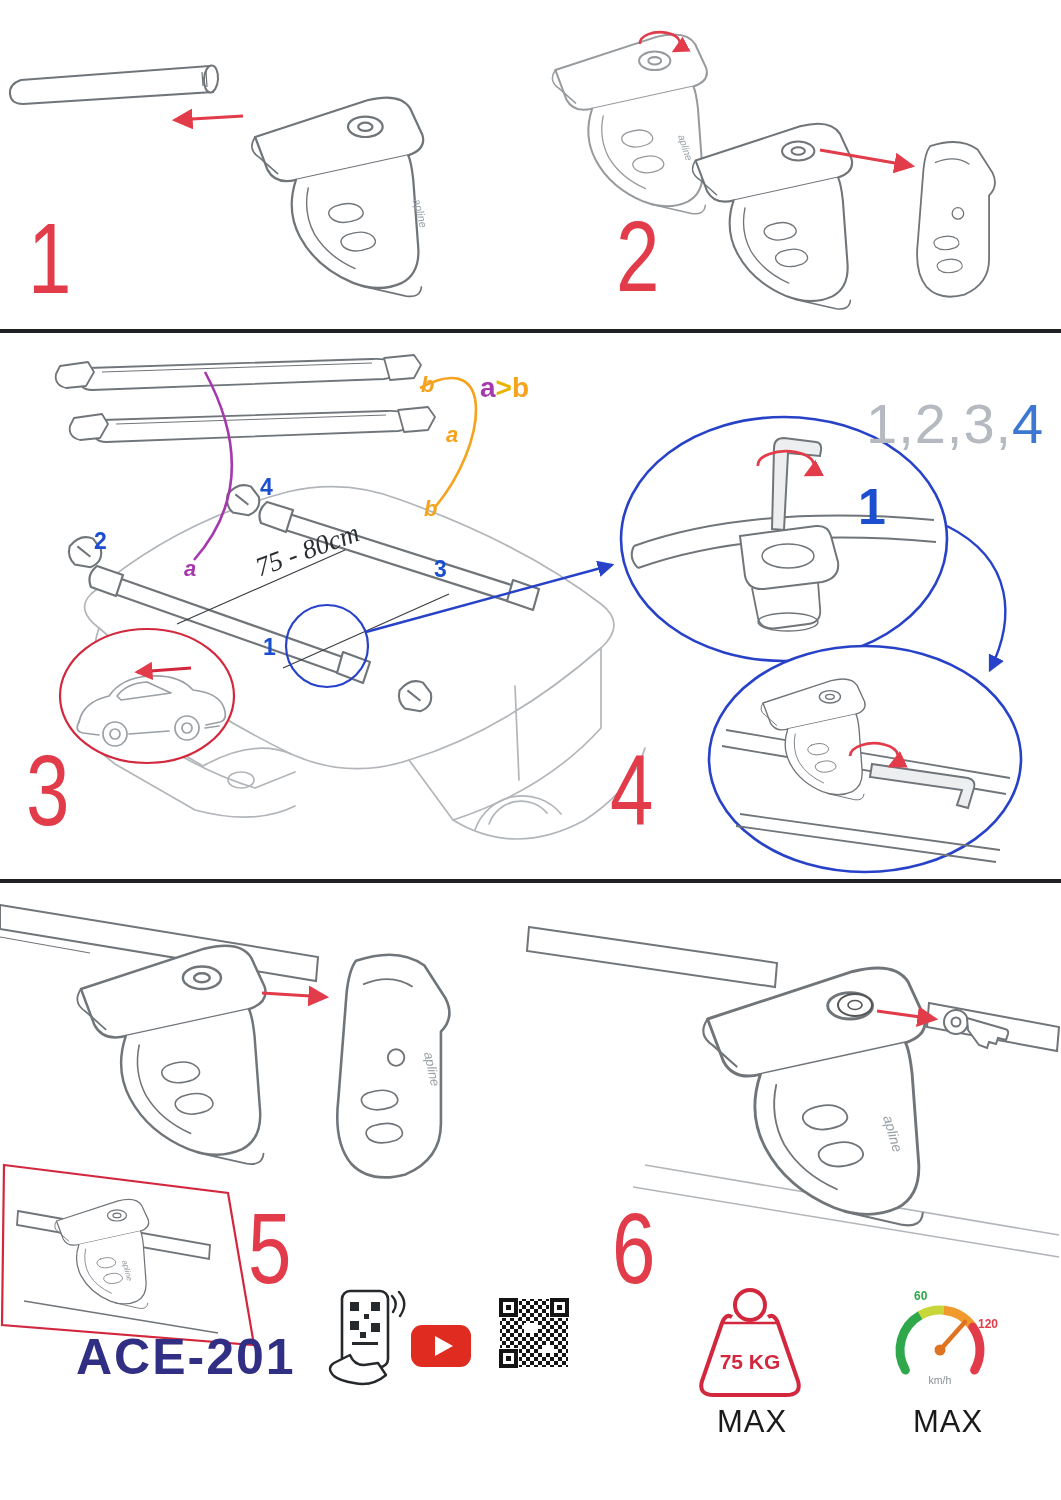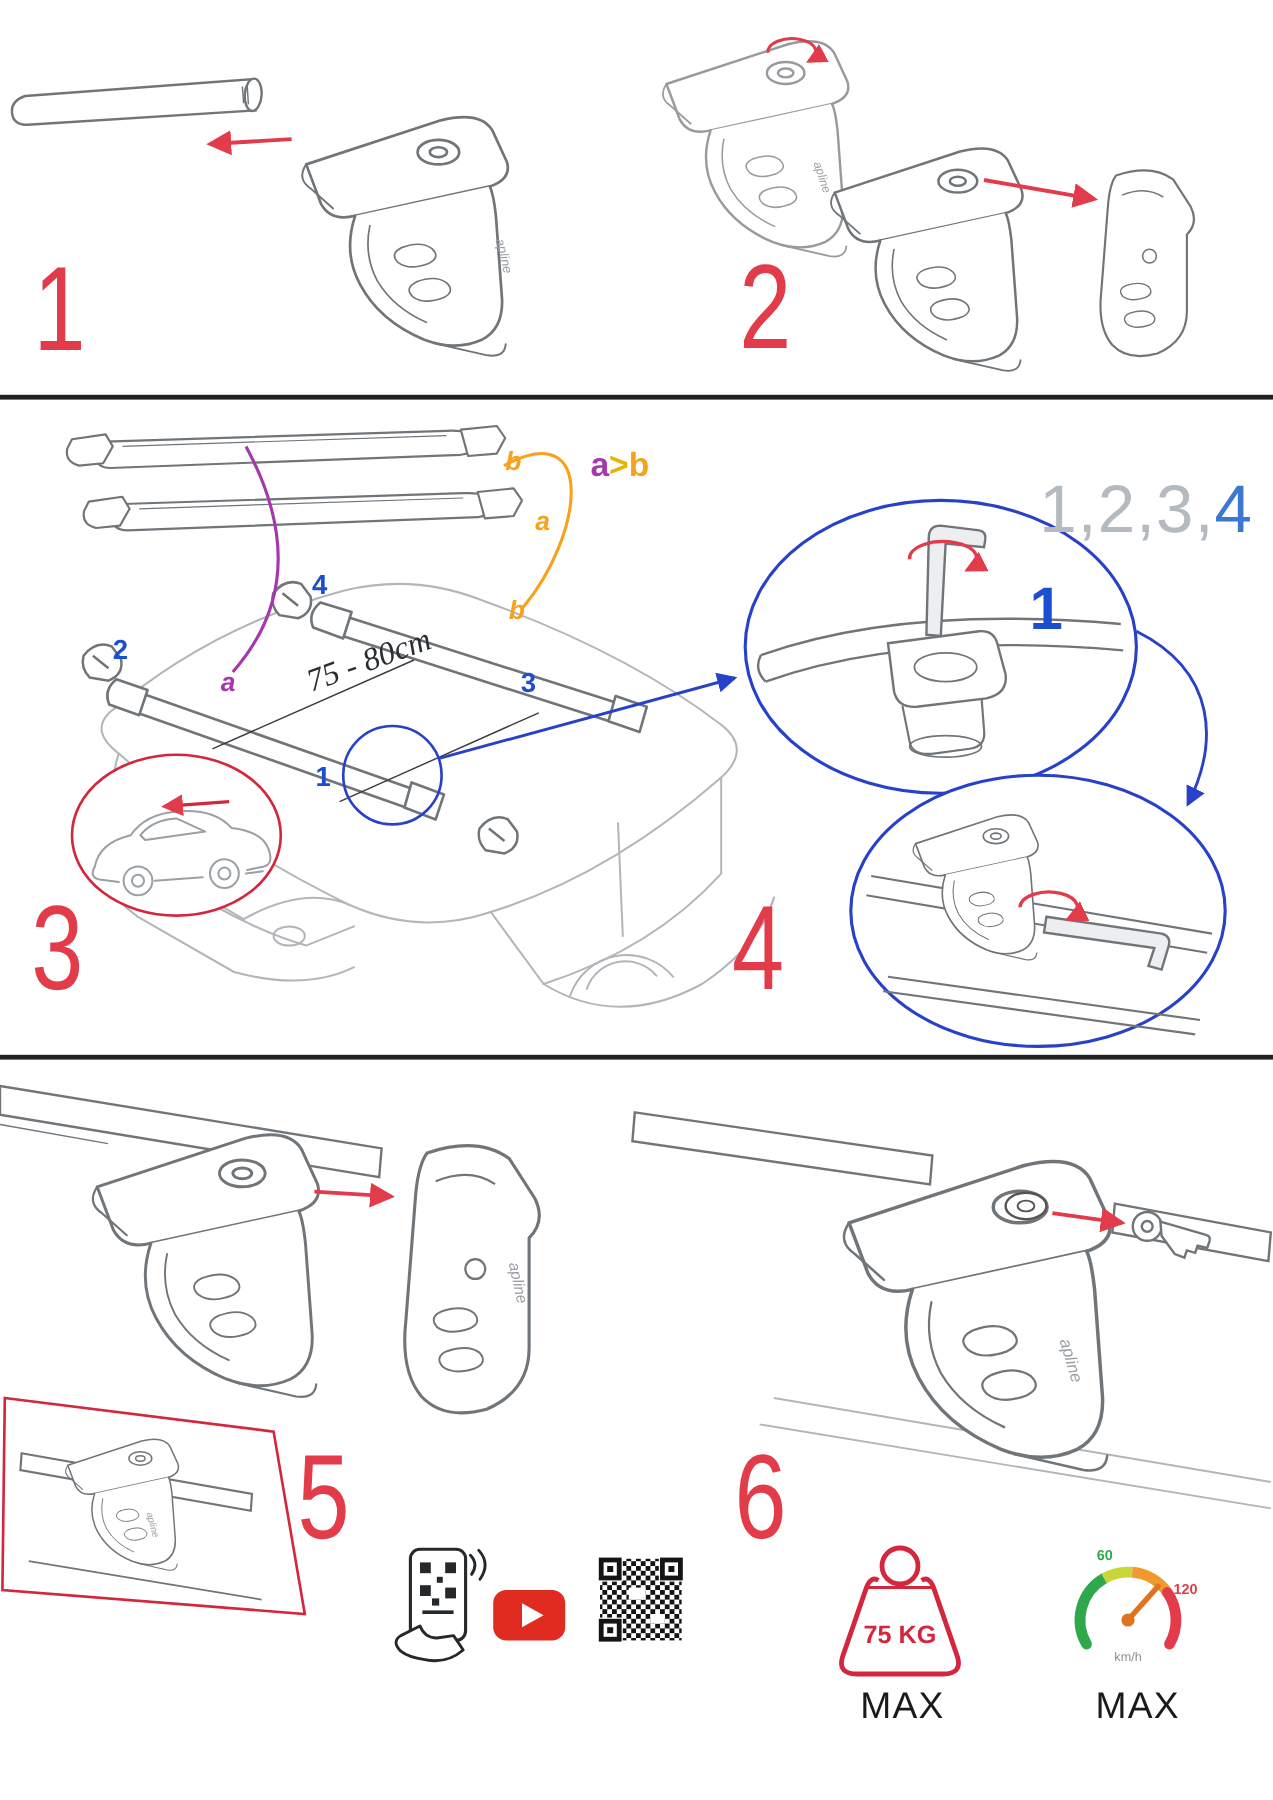--- a/index.html
+++ b/index.html
@@ -182,21 +182,21 @@
   <svg class="abs" style="left:0;top:330px;pointer-events:none" width="1061" height="552" viewBox="0 0 1061 552">
     <path d="M205 42 C246 118 238 180 194 230" stroke="#a638ad" stroke-width="2.6" fill="none"></path>
     <path d="M420 58 C498 16 486 116 436 176" stroke="#f5a21c" stroke-width="2.6" fill="none"></path>
     <circle cx="327" cy="316" r="41" stroke="#2742c8" stroke-width="2.2" fill="none"></circle>
     <line x1="366" y1="302" x2="612" y2="235" stroke="#2742c8" stroke-width="2.4" marker-end="url(#arrowB)"></line>
     <path d="M947 196 C1015 230 1015 290 990 340" stroke="#2742c8" stroke-width="2.4" fill="none" marker-end="url(#arrowB)"></path>
   </svg>
 
   <div class="lbl baritalic orange" style="left:421px;top:374px;color:#f5a21c">b</div>
   <div class="lbl baritalic orange" style="left:446px;top:424px;color:#f5a21c">a</div>
-  <div class="lbl" style="left:492px;top:374px;font-size:28px;font-weight:bold">
+  <div class="lbl" style="left:480px;top:374px;font-size:28px;font-weight:bold">
     <span style="color:#a638ad">a</span><span style="color:#e8b400">&gt;</span><span style="color:#f5a21c">b</span>
   </div>
   <div class="lbl" style="left:866px;top:396px;font-size:56px;font-weight:500;letter-spacing:1px">
     <span style="color:#b4bac0">1,2,3,</span><span style="color:#3c78d2">4</span>
   </div>
   <div class="lbl baritalic" style="left:184px;top:558px;color:#a638ad">a</div>
   <div class="lbl baritalic" style="left:424px;top:498px;color:#f5a21c">b</div>
   <div class="pos" style="left:94px;top:530px">2</div>
   <div class="pos" style="left:260px;top:476px">4</div>
   <div class="pos" style="left:434px;top:558px">3</div>
@@ -238,20 +238,21 @@
     </g>
     <use href="#clamp" transform="translate(172,48) scale(1.32)"></use>
     <ellipse cx="330" cy="100" rx="17" ry="11" fill="#fff" stroke="#555" stroke-width="2"></ellipse>
     <ellipse cx="330" cy="100" rx="7" ry="4.5" fill="none" stroke="#555" stroke-width="1.6"></ellipse>
     <line x1="352" y1="106" x2="410" y2="114" stroke="#e23b4a" stroke-width="3.2" marker-end="url(#arrowR)"></line>
     <use href="#doorkey" transform="translate(418,104)"></use>
     <text transform="translate(358,212) rotate(74)" font-size="14" fill="#9aa0a6" font-style="italic">apline</text>
   </svg>
   <div class="stepnum" style="left:612px;top:1206px">6</div>
 
+  <div class="lbl" style="left:76px;top:1332px;font-size:50px;font-weight:600;letter-spacing:2px;color:#312f84">ACE-201</div>
 
   <svg class="abs" style="left:322px;top:1288px" width="84" height="106" viewBox="0 0 84 106">
     <rect x="20" y="3" width="46" height="76" rx="8" fill="#fff" stroke="#26292c" stroke-width="2.6"></rect>
     <g fill="#26292c">
       <rect x="28" y="14" width="9" height="9"></rect>
         <rect x="49" y="14" width="9" height="9"></rect>
       <rect x="28" y="33" width="9" height="9"></rect>
         <rect x="42" y="26" width="5" height="5"></rect>
       <rect x="49" y="35" width="9" height="9"></rect>
         <rect x="38" y="44" width="6" height="6"></rect>

